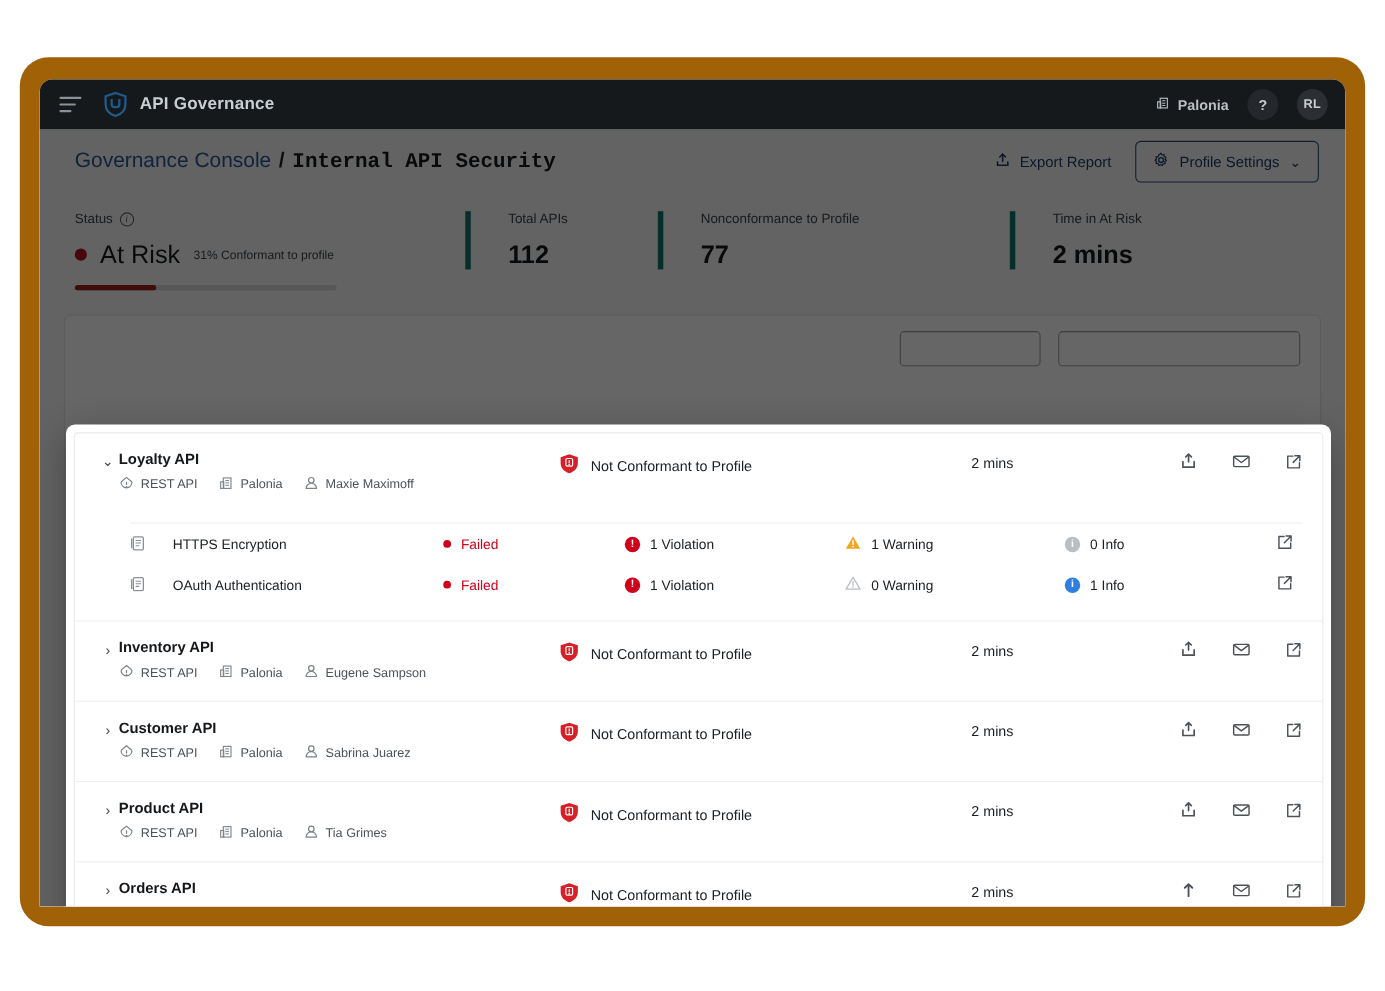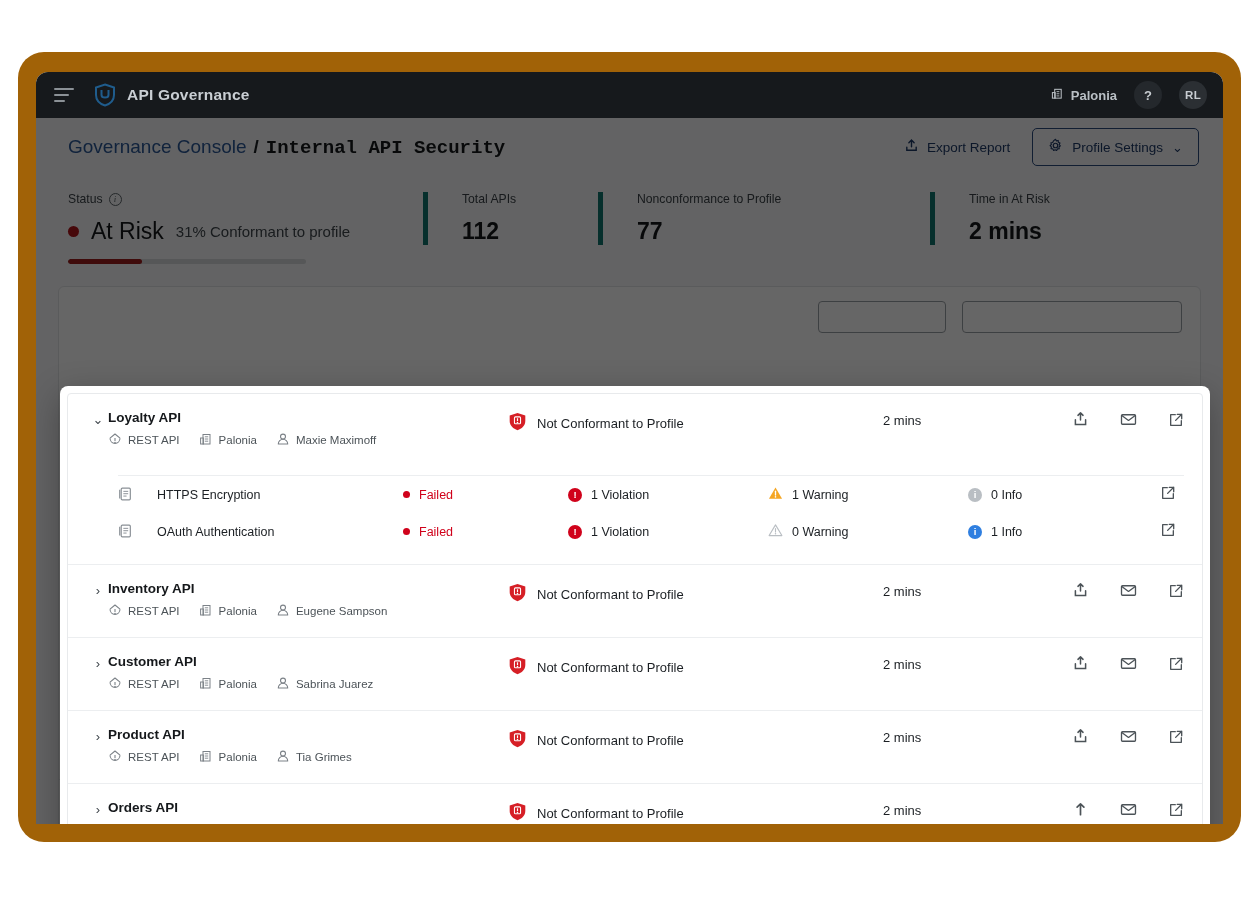--- a/index.html
+++ b/index.html
@@ -98,29 +98,29 @@
   .stat-label {
     font-size: 12.2px; color: #3c4349;
     display: flex; align-items: center; gap: 6px;
     margin-bottom: 12px;
   }
   .stat-value { font-size: 23px; font-weight: bold; color: #15181b; }
   .status-stat { width: 355px; }
   .status-line { display: flex; align-items: center; gap: 12px; }
   .status-dot { width: 11px; height: 11px; border-radius: 50%; background: #b0141b; }
   .status-text { font-size: 23px; font-weight: normal; color: #15181b; }
-  .status-sub { font-size: 15px; color: #3f464c; }
+  .status-sub { font-size: 11px; color: #3f464c; }
   .progress {
     margin-top: 14px; width: 238px; height: 5px;
     background: #d6d9dc; border-radius: 3px; overflow: hidden;
   }
   .progress > span { display: block; height: 100%; background: #9e1c1c; border-radius: 3px; }
   .stat-total { width: 175px; }
   .stat-nonconf { width: 320px; }
-  .stat-time { width: 190px; margin-left: 12px; }
+  .stat-time { width: 190px; }
   .info-i {
     width: 13px; height: 13px; border-radius: 50%;
     border: 1px solid #5d646a; color: #5d646a;
     font-size: 9px; line-height: 11px; text-align: center;
     font-family: "Liberation Serif", serif; font-style: italic;
   }
 
   
   .bg-card {
     margin: 0 22px; background: #ffffff;

